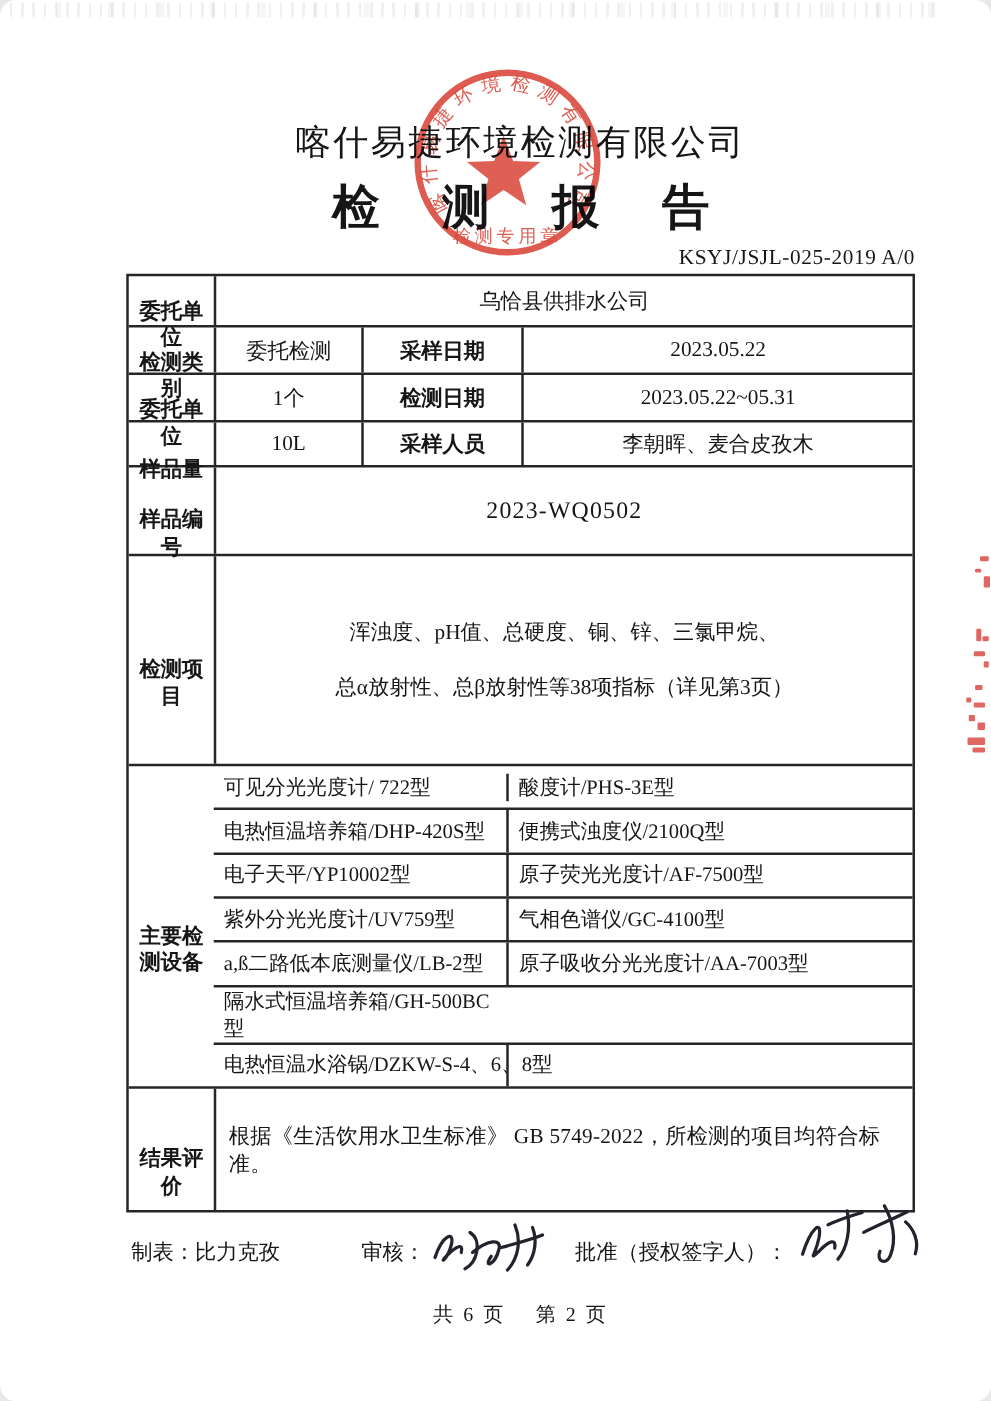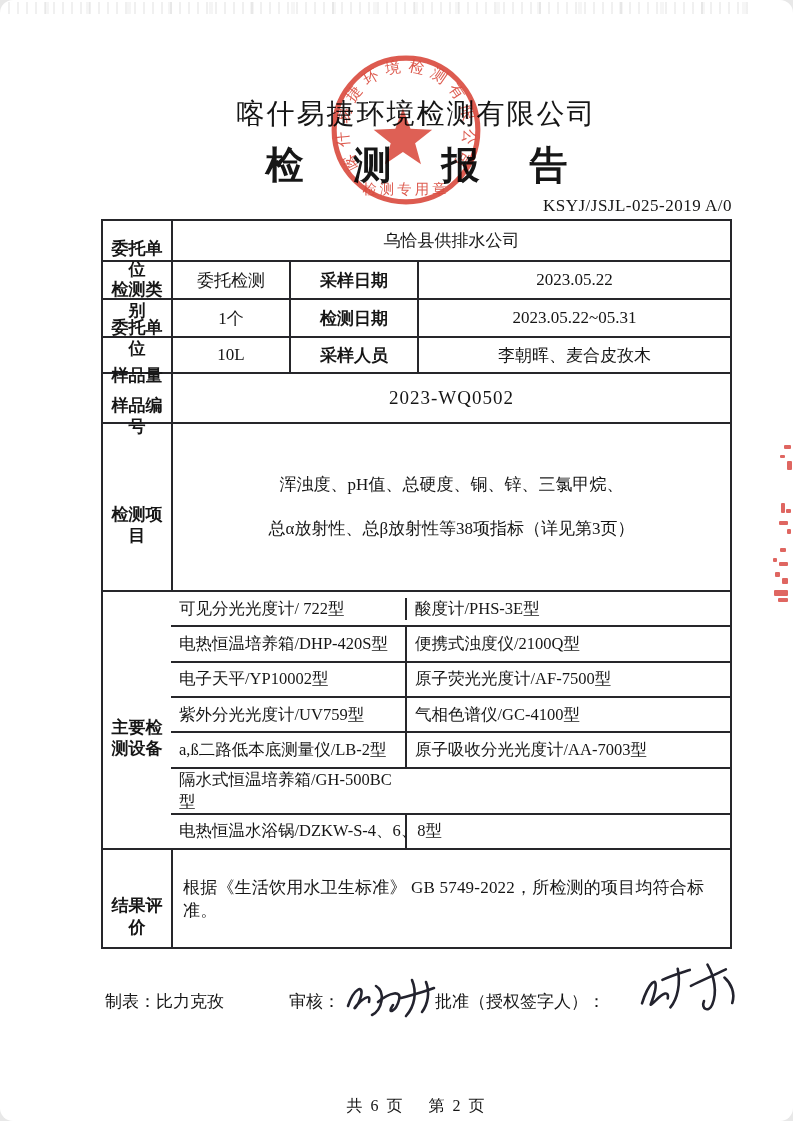--- a/index.html
+++ b/index.html
@@ -47,21 +47,21 @@
   }
   .trow { display:flex; border-top:2px solid #26262a; align-items:stretch; }
   .trow:first-child { border-top:none; }
   .cell { display:flex; align-items:center; justify-content:center; border-left:2px solid #26262a; }
   .cell:first-child { border-left:none;margin-top:36px; }
   .lab { width:68px; flex:0 0 68px; text-align:center; font-weight:bold; line-height:1.25; padding:2px; }
   .c2  { width:118px; flex:0 0 118px; }
   .c3  { width:128px; flex:0 0 128px; font-weight:bold; }
   .c4  { flex:1; }
   .val-wide { flex:1; }
-  .h39{height:39px} .h38{height:38px} .h36{height:36px} .h69{height:50px} .h150{height:168px} .h99{height:99px}
+  .h39{height:39px} .h38{height:38px} .h36{height:36px} .h69{height:71px} .h150{height:168px} .h99{height:99px}
 
   .items-cell { flex:1; display:flex; flex-direction:column; align-items:center; justify-content:center; gap:24px; border-left:2px solid #26262a; }
   .items-cell div { line-height:1.2; }
 
   .equip-grid { flex:1; display:flex; flex-direction:column; }
   .equip-row { display:flex; flex:1; border-top:2px solid #26262a; }
   .equip-row:first-child { border-top:none;align-items:center; }
   .eq-cell { display:flex; align-items:center; padding:0 8px; font-size:16.5px; }
   .eq-left { width:234px; flex:0 0 234px; }
   .eq-right { flex:1; border-left:2px solid #26262a; }
@@ -69,28 +69,28 @@
   .result-cell { flex:1; display:flex; align-items:center; border-left:2px solid #26262a;
                  padding:0 14px 0 10px; font-size:17px; letter-spacing:.2px; }
 
   .sample-no { font-size:19px; letter-spacing:1px; }
 
   
   .footer-line { position:absolute; left:0; top:986px; width:793px; height:60px; font-size:17px; }
   .f-item { position:absolute; top:4px; white-space:nowrap; }
   .maker { left:105px; }
   .reviewer { left:289px; }
-  .approver { left:435px;font-family:Liberation Serif, serif; }
+  .approver { left:460px;font-family:Liberation Serif, serif; }
   .sig { position:absolute; }
   .sig-review { left:338px; top:-18px; }
   .sig-approve { left:633px; top:-30px; transform:rotate(-4deg); }
   .sig path { stroke:#23232e; stroke-width:2.6; fill:none; stroke-linecap:round; stroke-linejoin:round; }
 
   .page-info {
-    position:absolute; left:101px; top:1096px; width:631px;
+    position:absolute; left:101px; top:1042px; width:631px;
     text-align:center; font-size:16px; letter-spacing:2px;
   }
   .page-info span { margin:0 12px; }
 
   
   .red-artifact { position:absolute; filter:blur(.4px); opacity:.8; }
   .red-artifact i { position:absolute; background:#d8413a; display:block; border-radius:1px; }
 </style>
 </head>
 <body>

